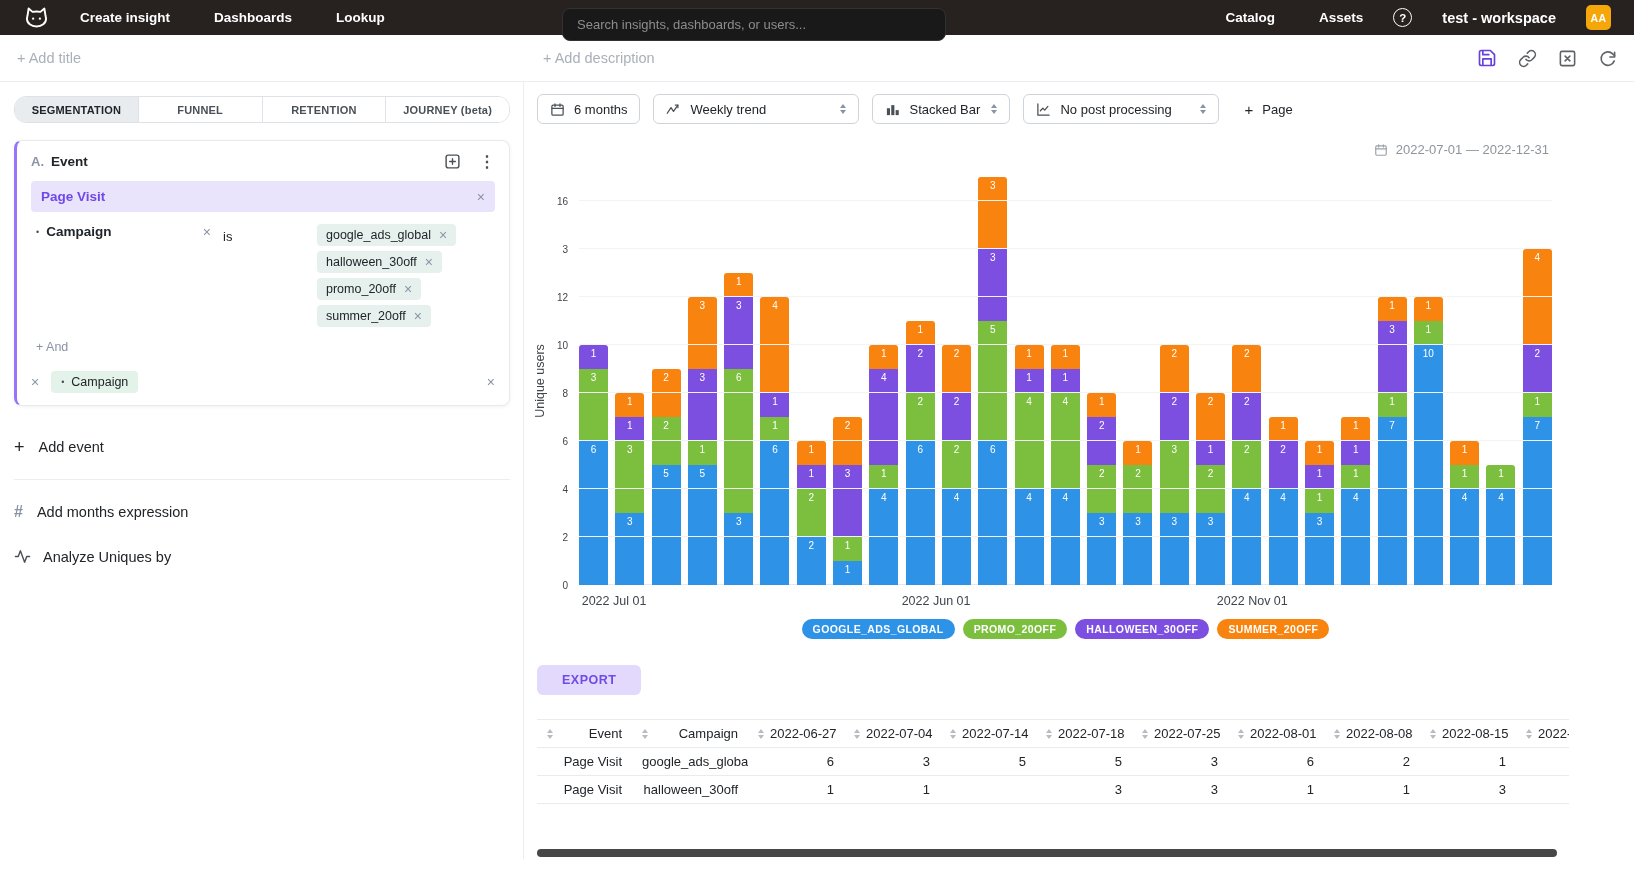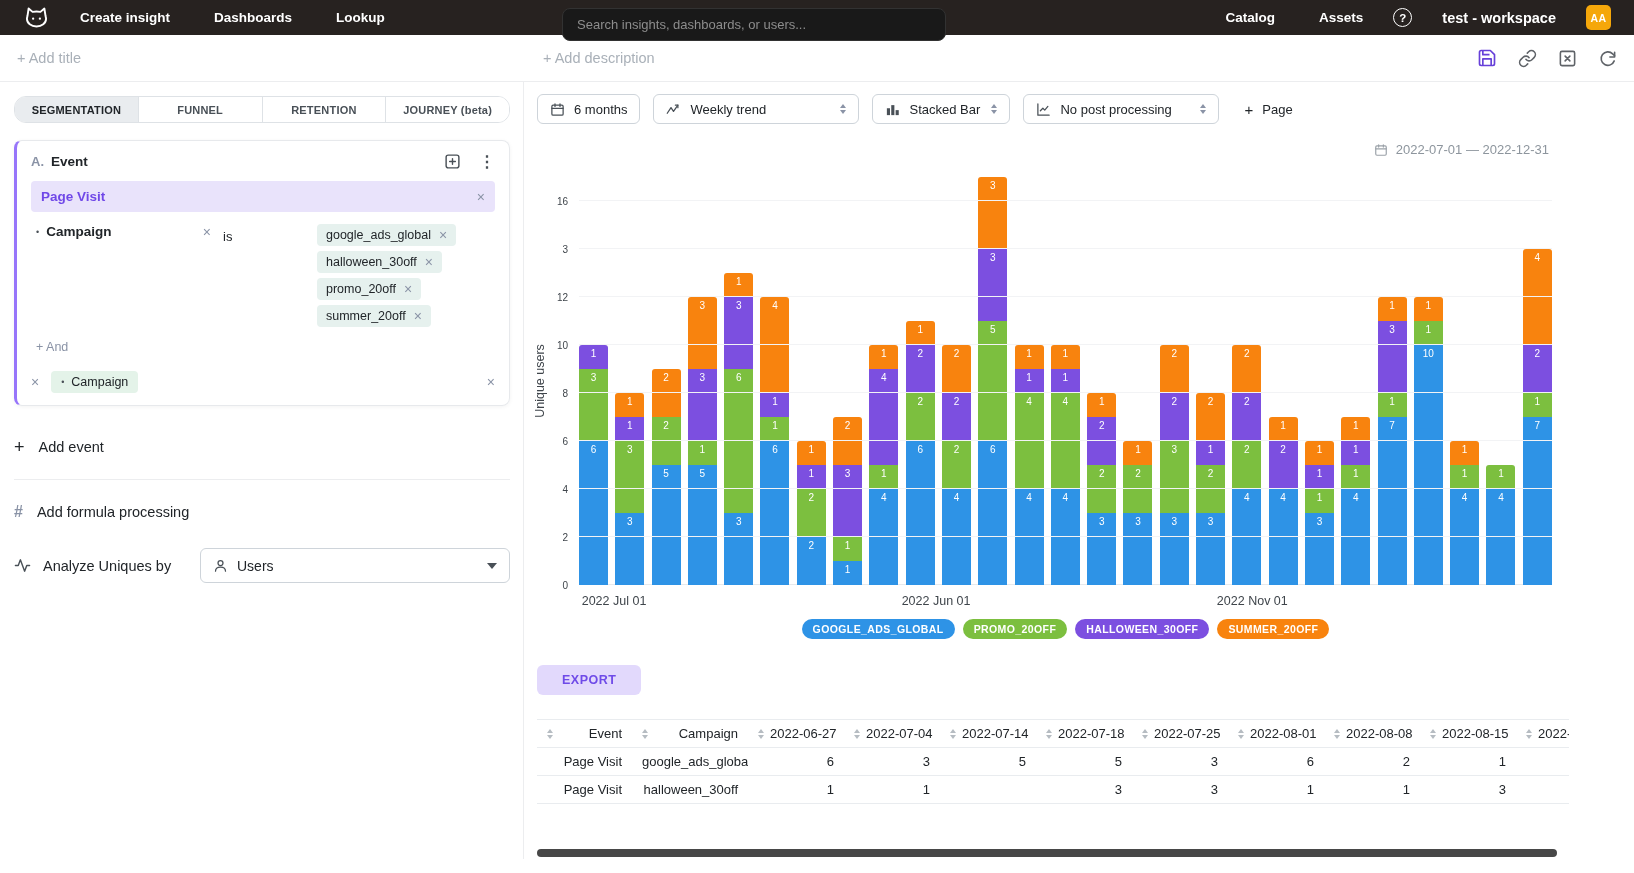--- a/index.html
+++ b/index.html
@@ -250,40 +250,30 @@
 
     <div class="add-event">
       <span class="plus-glyph">+</span>
       <span>Add event</span>
     </div>
 
     <div class="divider"></div>
 
     <div class="formula-row">
       <span class="hash">#</span>
-      <span>Add formula processing</span>
+      <span>Add months expression</span>
     </div>
 
     <div class="analyze-row">
       <span style="display:flex">
           <svg viewBox="0 0 24 24" width="17" height="17" fill="none" stroke="#495057" stroke-width="2" stroke-linecap="round" stroke-linejoin="round">
             <path d="M22 12h-4l-3 8L9 4l-3 8H2"></path>
           </svg>
         </span>
       <span class="analyze-label">Analyze Uniques by</span>
-      <div class="users-select">
-        <span style="display:flex">
-            <svg viewBox="0 0 24 24" width="15" height="15" fill="none" stroke="#495057" stroke-width="2" stroke-linecap="round">
-              <circle cx="12" cy="8" r="4"></circle>
-              <path d="M4 21c0-4 3.6-6.5 8-6.5s8 2.5 8 6.5"></path>
-            </svg>
-          </span>
-        <span>Users</span>
-        <span class="chev"></span>
-      </div>
     </div>
   </div>
 
   <div class="main">
     <div class="toolbar">
       <div class="tbtn">
         <span style="display:flex">
             <svg viewBox="0 0 24 24" width="15" height="15" fill="none" stroke="#495057" stroke-width="2" stroke-linecap="round">
               <rect x="3" y="5" width="18" height="16" rx="2"></rect>
               <path d="M3 10h18M8 3v4M16 3v4"></path>

